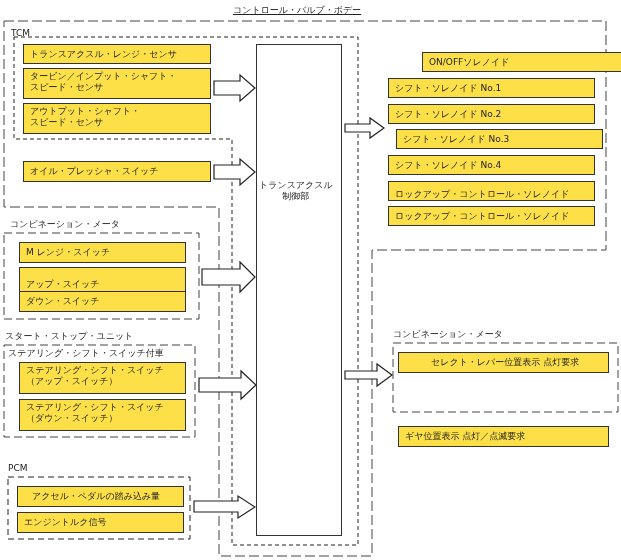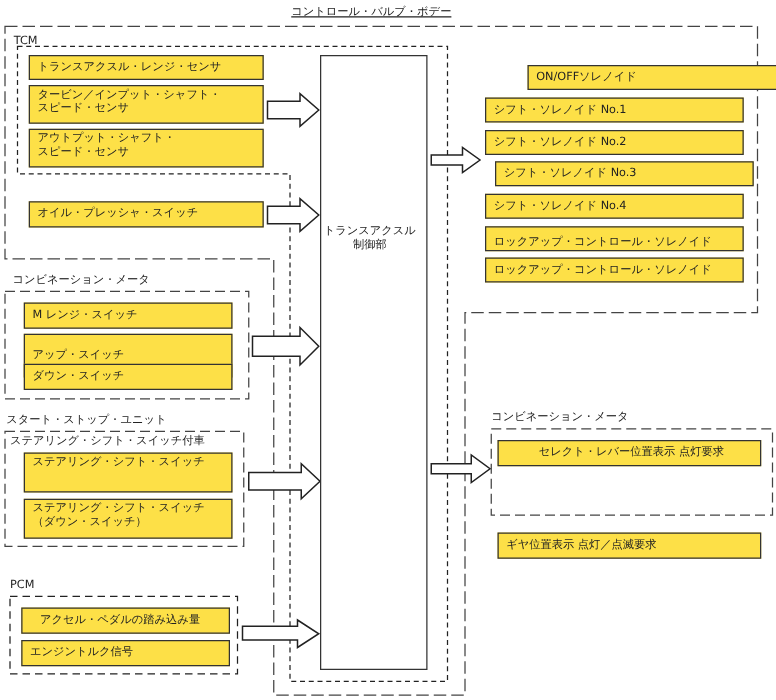--- a/index.html
+++ b/index.html
@@ -74,20 +74,21 @@
   <span>アップ・スイッチ</span>
 </div>
 <div class="box one" style="left:19px; top:291px; width:167px; height:21px;">
   <span>ダウン・スイッチ</span>
 </div>
 
 <div class="lbl" style="left:5px; top:331px;">スタート・ストップ・ユニット</div>
 <div class="lbl" style="left:8px; top:348px;">ステアリング・シフト・スイッチ付車</div>
 <div class="box two" style="left:19px; top:362px; width:167px; height:32px;">
   <div>ステアリング・シフト・スイッチ</div>
+  <div>（アップ・スイッチ）</div>
 </div>
 <div class="box two" style="left:19px; top:399px; width:167px; height:32px;">
   <div>ステアリング・シフト・スイッチ</div>
   <div>（ダウン・スイッチ）</div>
 </div>
 
 <div class="lbl" style="left:8px; top:463px;">PCM</div>
 <div class="box one" style="left:17px; top:486px; width:167px; height:21px;padding-left:14px;">
   <span>アクセル・ペダルの踏み込み量</span>
 </div>

